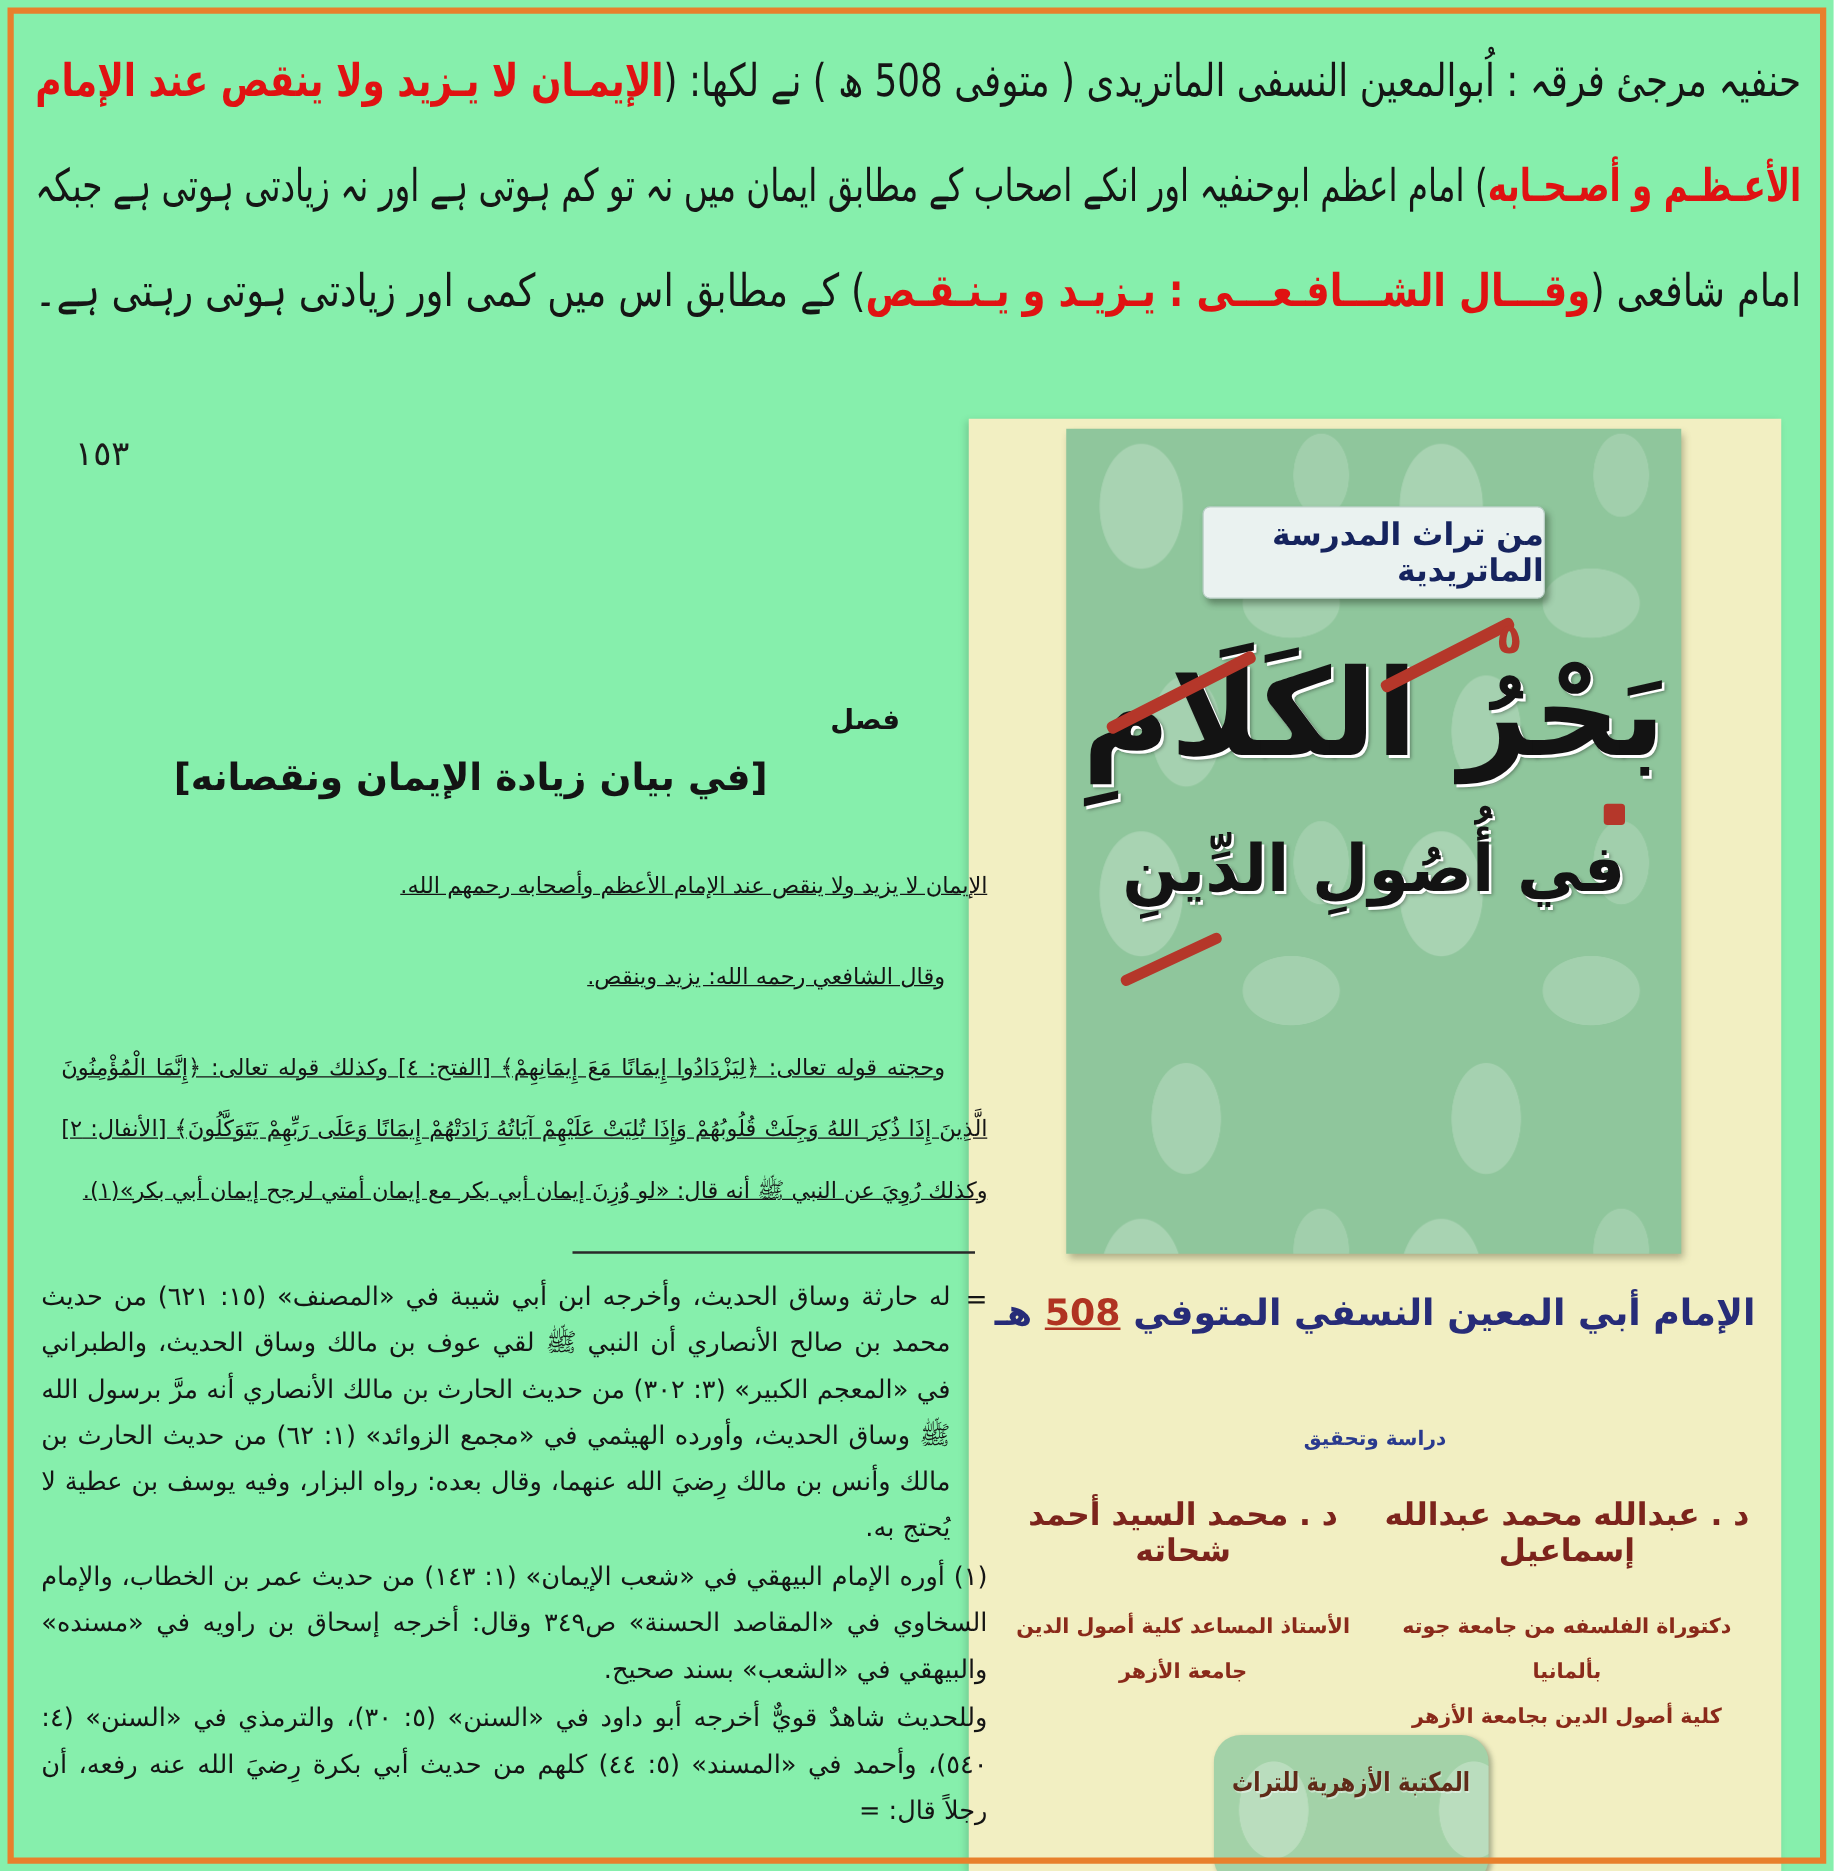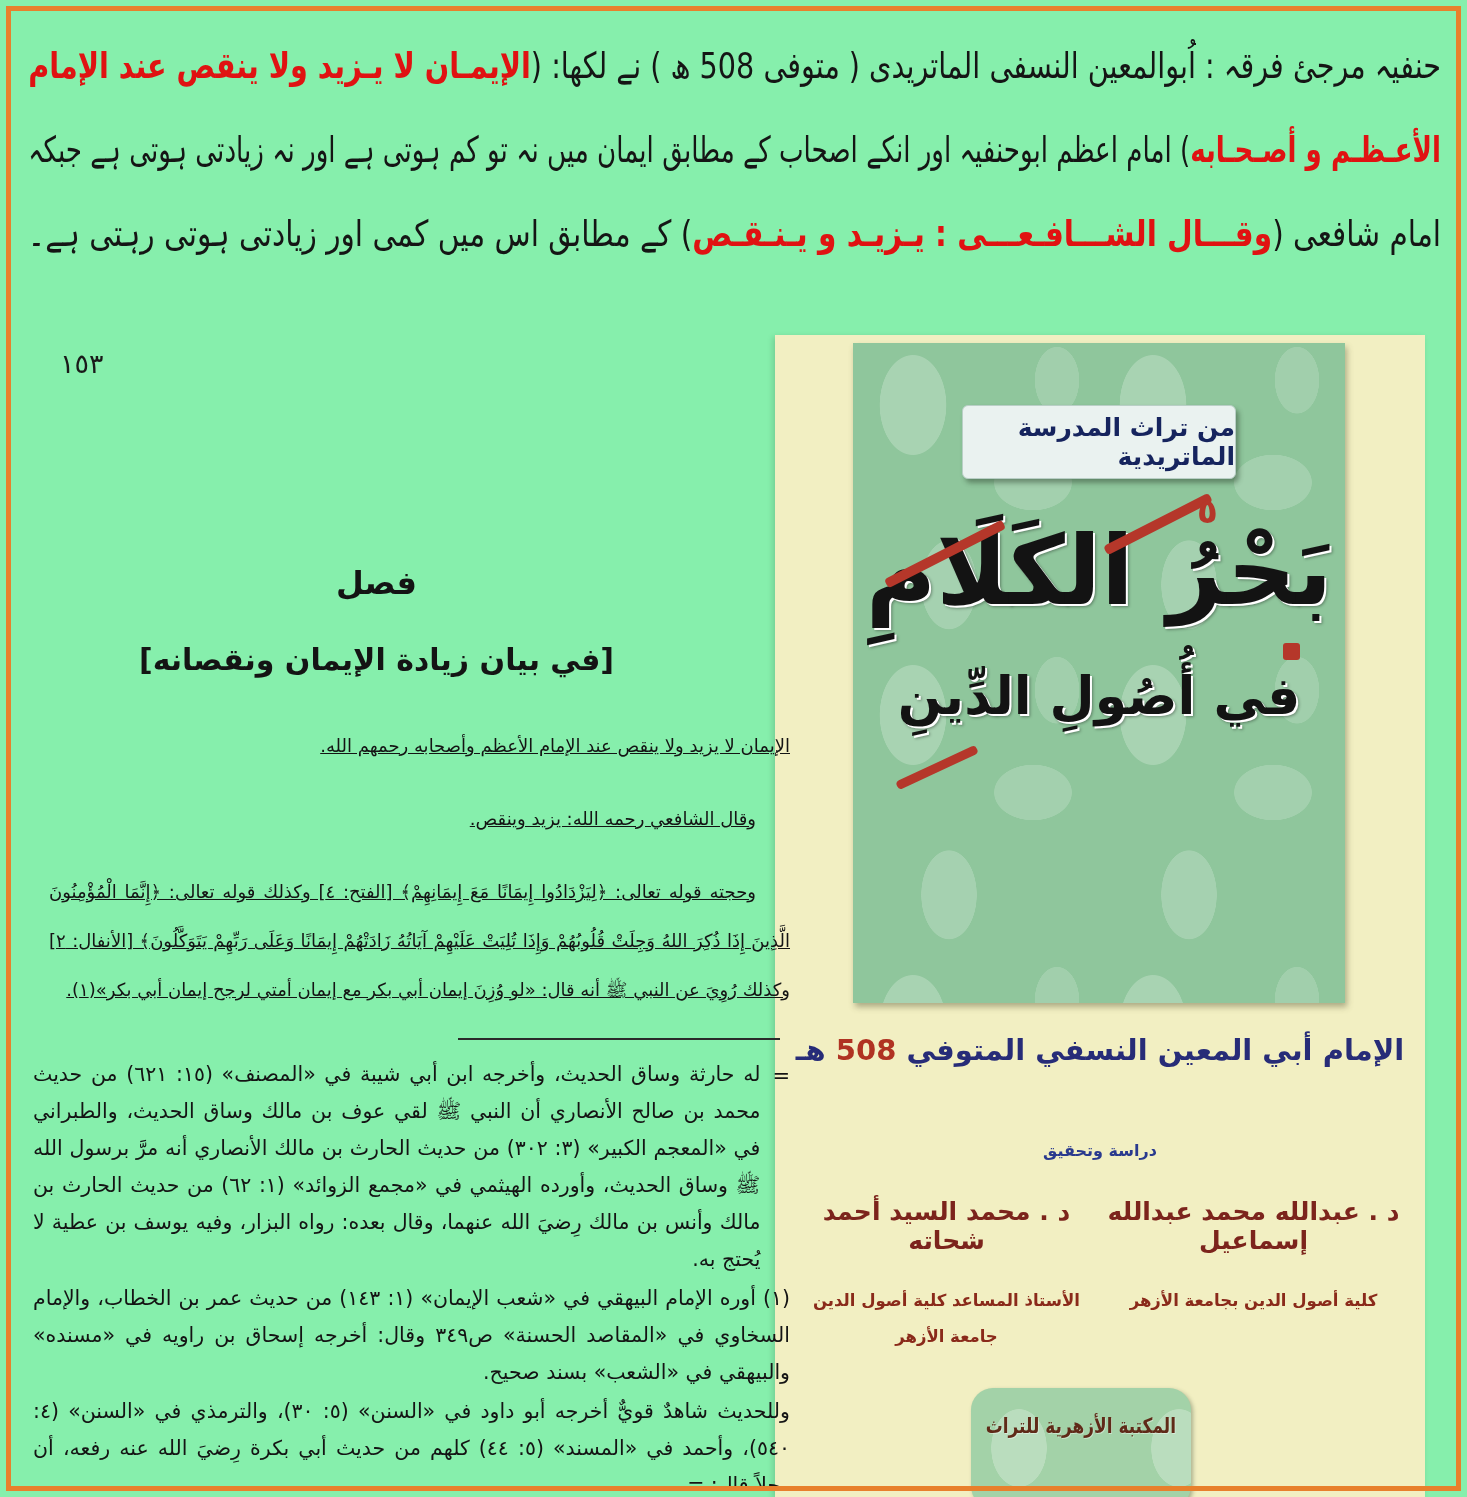--- a/index.html
+++ b/index.html
@@ -19,21 +19,21 @@
     font-size:36px;line-height:84px;color:#151515;height:84px;
   }
   .h-red{color:#e01212;font-weight:bold;}
   
   .pageno{position:absolute;top:348px;left:60px;font-size:27px;color:#1a1a1a;z-index:5;}
   
   .main-col{
     position:absolute;top:560px;left:33px;width:757px;height:928px;
     direction:rtl;color:#141414;overflow:hidden;z-index:5;
   }
-  .fasl{text-align:center;font-size:32px;font-weight:bold;margin:4px 70px 40px 0;}
+  .fasl{font-size:22px;font-weight:bold;margin:4px 70px 16px 0;}
   .subhead{text-align:center;font-size:30px;font-weight:bold;margin:0 70px 44px 0;}
   .para{font-size:18px;line-height:49px;text-align:justify;margin:0 0 24px 16px;text-decoration:underline;}
   .para.indent{text-indent:34px;}
   .fn-sep{width:322px;border-top:2px solid #2a2a2a;margin:10px 10px 16px auto;}
   .footnotes{font-size:20.5px;line-height:37px;text-align:justify;color:#141414;}
   .fn-row{display:flex;gap:12px;margin-bottom:2px;}
   .fn-marker{flex:0 0 auto;font-size:21px;padding-top:2px;}
   .fn-body{flex:1 1 auto;text-align:justify;}
   .fn-note{margin-top:2px;}
   
@@ -62,21 +62,21 @@
   .title-wrap{position:absolute;top:168px;left:0;width:100%;text-align:center;color:#131313;}
   .title-1{font-size:96px;font-weight:bold;line-height:1.25;text-shadow:2px 2px 0 #ffffff,3px 3px 3px rgba(0,0,0,.35);}
   .title-2{font-size:52px;font-weight:bold;line-height:1.2;margin-top:34px;text-shadow:2px 2px 0 #ffffff,3px 3px 3px rgba(0,0,0,.35);}
   .accent{position:absolute;background:#b5372a;border-radius:4px;z-index:3;}
   .accent.sq{width:17px;height:17px;border-radius:3px;}
   .accent-glyph{position:absolute;color:#b5372a;font-size:34px;font-weight:bold;z-index:3;}
   .author-line{
     position:absolute;top:698px;left:0;width:100%;text-align:center;
     color:#272c78;font-size:29px;font-weight:bold;direction:rtl;
   }
-  .author-line .year{color:#b03322;}
+  .author-line .year{color:#b03322;text-decoration:underline;}
   .tahqiq{
     position:absolute;top:806px;left:0;width:100%;text-align:center;
     color:#2a3a8e;font-size:16px;font-weight:bold;
   }
   .editors{
     position:absolute;top:862px;left:18px;right:18px;display:flex;direction:rtl;
   }
   .editor{flex:1 1 50%;text-align:center;color:#7c241c;direction:rtl;}
   .editor .name{font-size:25px;font-weight:bold;margin-bottom:28px;}
   .editor .cred{font-size:16.5px;font-weight:bold;line-height:36px;color:#8a2a1a;}
@@ -152,20 +152,21 @@
       <span>الإمام أبي المعين النسفي المتوفي</span>
       <span class="year">508</span>
       <span>هـ</span>
     </div>
 
     <div class="tahqiq">دراسة وتحقيق</div>
 
     <div class="editors">
       <div class="editor">
         <div class="name">د . عبدالله محمد عبدالله إسماعيل</div>
+        <div class="cred">دكتوراة الفلسفه من جامعة جوته بألمانيا</div>
         <div class="cred">كلية أصول الدين بجامعة الأزهر</div>
       </div>
       <div class="editor">
         <div class="name">د . محمد السيد أحمد شحاته</div>
         <div class="cred">الأستاذ المساعد كلية أصول الدين</div>
         <div class="cred">جامعة الأزهر</div>
       </div>
     </div>
 
     <div class="logo-box">

